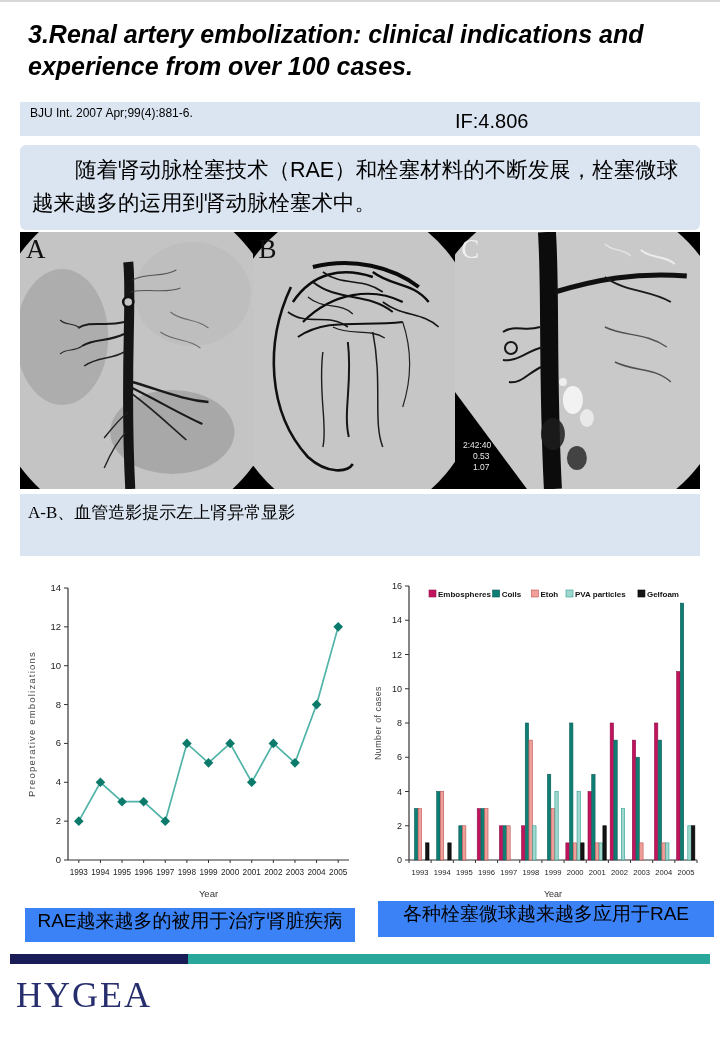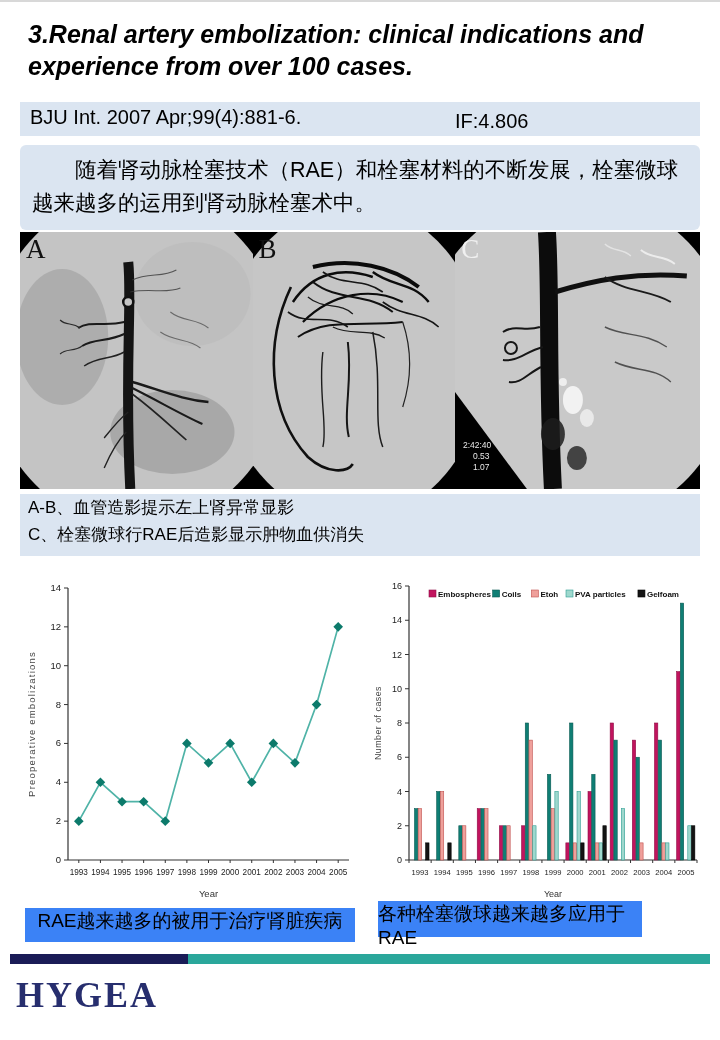--- a/index.html
+++ b/index.html
@@ -1,46 +1,46 @@
 <!DOCTYPE html>
 <html><head>
 <meta charset="utf-8">
 <style>
   html,body{margin:0;padding:0;background:#fff;}
   .slide{position:relative;width:720px;height:1040px;background:#fff;overflow:hidden;
          font-family:"Liberation Sans",sans-serif;border-top:2px solid #d8d8d8;}
   .title{position:absolute;left:28px;top:16px;width:655px;font-size:25px;font-weight:700;
          color:#000;line-height:1.28;letter-spacing:0;font-style:italic;}
   .cite-bar{position:absolute;left:20px;top:100px;width:680px;height:34px;background:#dbe5f1;}
-  .cite-text{position:absolute;left:10px;top:4px;font-size:20px;color:#000;}
+  .cite-text{position:absolute;left:10px;top:4px;font-size:12px;color:#000;}
   .if-text{position:absolute;left:435px;top:8px;font-size:20px;color:#000;}
   .intro-box{position:absolute;left:20px;top:143px;width:680px;height:85px;background:#dbe5f1;border-radius:6px;}
   .intro-box p{margin:0;padding:9px 12px 0 12px;font-size:21.5px;line-height:33px;color:#000;text-indent:2em;}
   .figures{position:absolute;left:20px;top:230px;width:680px;height:257px;display:flex;background:#000;}
   .panel{position:relative;height:257px;}
   .panel svg{display:block;width:100%;height:100%;}
   .panel-label{position:absolute;top:2px;left:6px;font-family:"Liberation Serif",serif;
                font-size:27px;color:#111;}
   .panel-label.light{color:#f0f0f0;}
   .fig-caption{position:absolute;left:20px;top:492px;width:680px;height:62px;background:#dbe5f1;
                font-size:17px;color:#000;line-height:27px;padding:0;}
   .fig-caption div{padding-left:8px;}
-  .fig-caption div:first-child{}
+  .fig-caption div:first-child{padding-top:5px;font-family:Liberation Serif, serif;}
   .chart{position:absolute;background:#fff;}
   #lineChartWrap{left:24px;top:572px;width:336px;height:332px;}
   #barChartWrap{left:371px;top:572px;width:334px;height:332px;}
   .chart-cap{position:absolute;background:#3b82f6;display:flex;align-items:flex-start;justify-content:center;
              font-size:19px;color:#000;}
   .cap-left{left:25px;top:906px;width:330px;height:34px;}
-  .cap-right{left:378px;top:899px;width:264px;height:36px;}
+  .cap-right{left:378px;top:899px;width:336px;height:36px;}
   .footer-bar{position:absolute;left:10px;top:952px;width:700px;height:10px;display:flex;}
   .footer-bar .seg-navy{width:178px;height:10px;background:#1a1c57;}
   .footer-bar .seg-teal{flex:1;height:10px;background:#2aa79b;}
   .logo{position:absolute;left:16px;top:972px;font-family:"Liberation Serif",serif;
-        font-size:36px;font-weight:700;color:#272e6e;letter-spacing:2px;}
+        font-size:36px;font-weight:400;color:#272e6e;letter-spacing:2px;}
   svg text{font-family:"Liberation Sans",sans-serif;}
 </style>
 </head>
 <body>
 
 <div class="slide">
 
   <div class="title">3.Renal artery embolization: clinical indications and experience from over 100 cases.</div>
 
   <div class="cite-bar">
@@ -121,21 +121,20 @@
         <text x="8" y="216" font-size="8.5" fill="#e8e8e8" font-family="Liberation Mono, monospace">2:42:40</text>
         <text x="18" y="227" font-size="8.5" fill="#e8e8e8" font-family="Liberation Mono, monospace">0.53</text>
         <text x="18" y="238" font-size="8.5" fill="#e8e8e8" font-family="Liberation Mono, monospace">1.07</text>
       </svg>
       <span class="panel-label light">C</span>
     </div>
   </div>
 
   <div class="fig-caption">
     <div>A-B、血管造影提示左上肾异常显影</div>
-    <div>C、栓塞微球行RAE后造影显示肿物血供消失</div>
   </div>
 
   <div class="chart" id="lineChartWrap">
     <svg id="lineChart" width="336" height="332">
         <line x1="44" y1="14" x2="44" y2="286" stroke="#333" stroke-width="1.2"></line>
         <line x1="44" y1="286" x2="325" y2="286" stroke="#333" stroke-width="1.2"></line>
         <line x1="40" y1="286" x2="44" y2="286" stroke="#333" stroke-width="1"></line>
         <text x="37" y="289" text-anchor="end" font-size="9.5" fill="#222">0</text>
         <line x1="40" y1="247.14285714285717" x2="44" y2="247.14285714285717" stroke="#333" stroke-width="1"></line>
         <text x="37" y="250.14285714285717" text-anchor="end" font-size="9.5" fill="#222">2</text>

